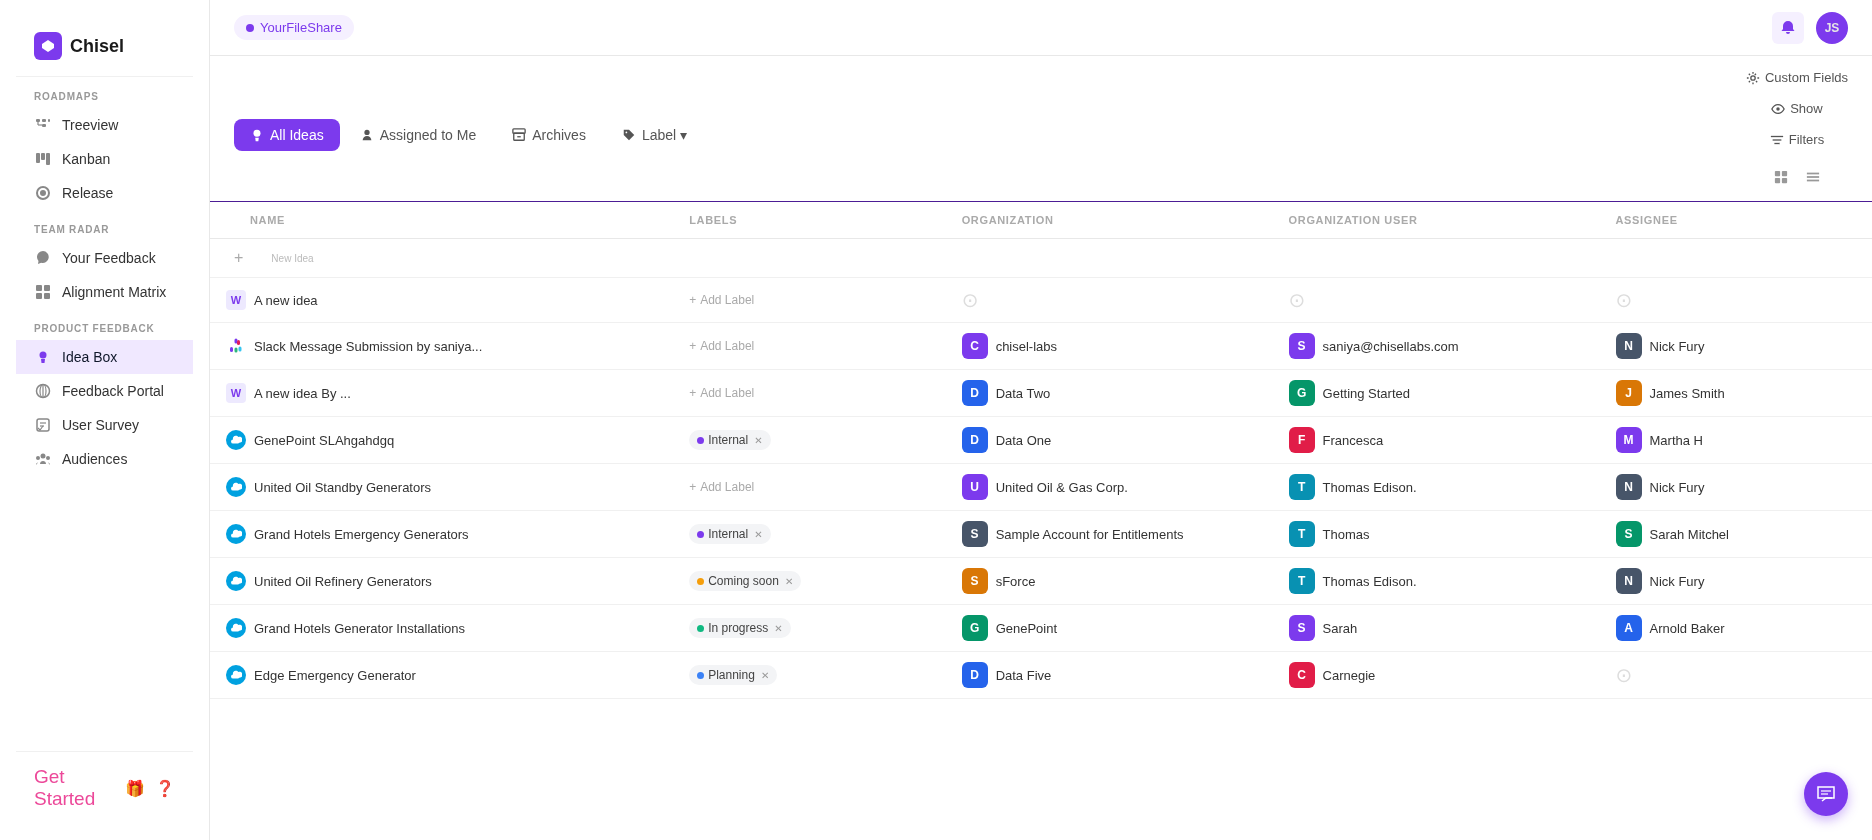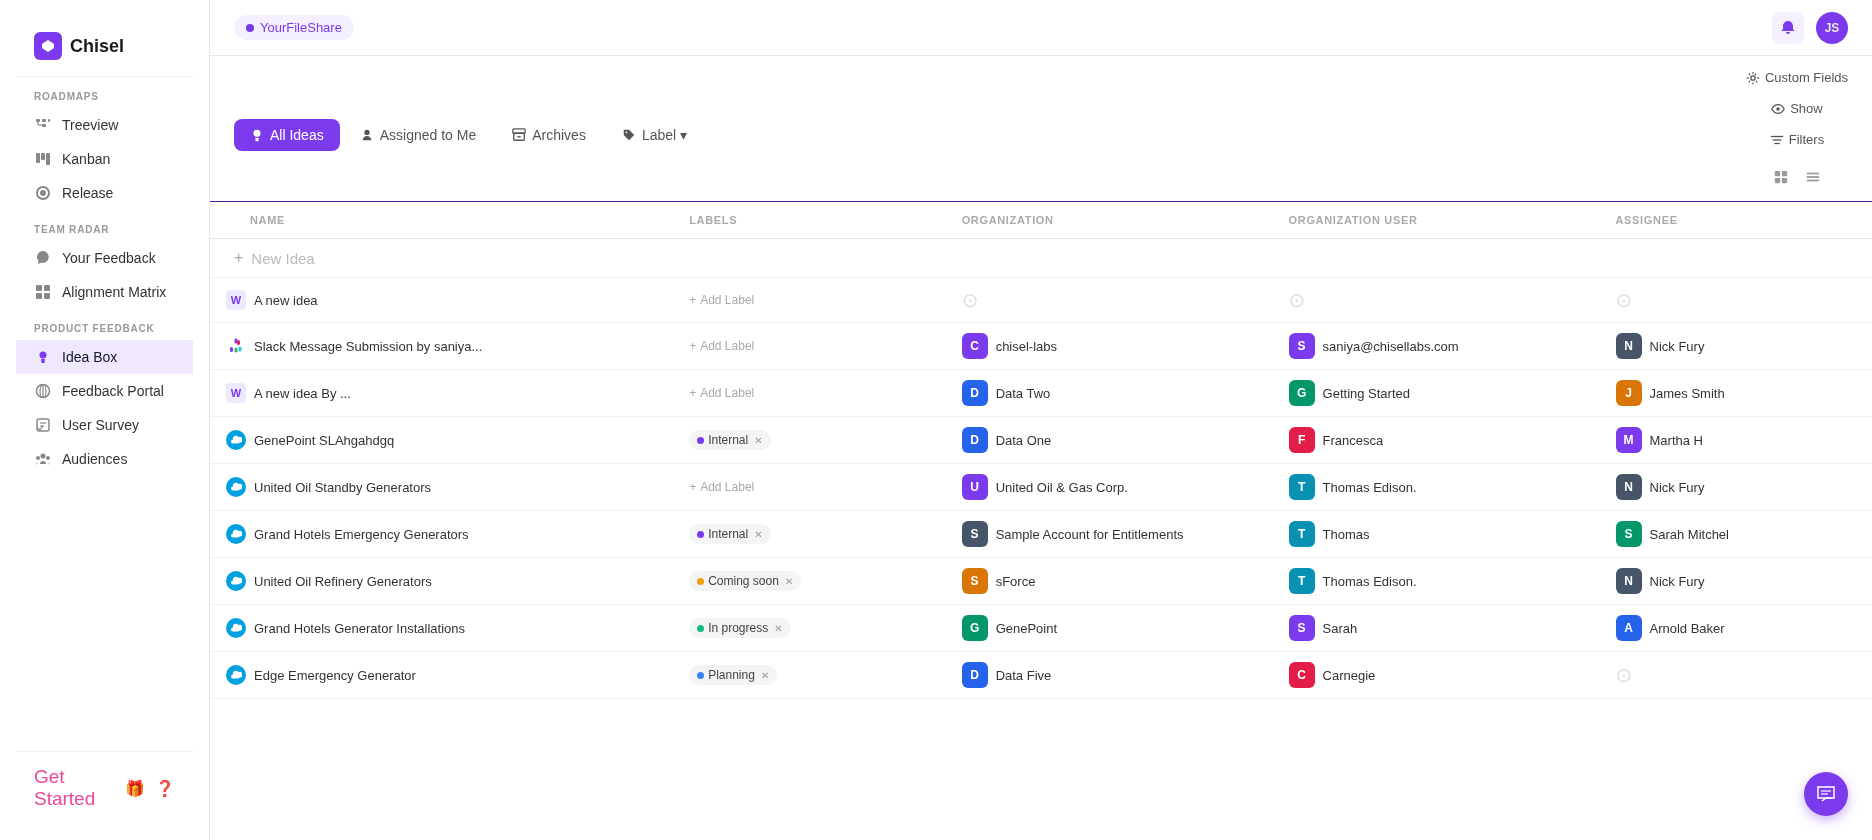--- a/index.html
+++ b/index.html
@@ -466,21 +466,21 @@
           <th class="col-org">ORGANIZATION</th>
           <th class="col-org-user">ORGANIZATION USER</th>
           <th class="col-assignee">ASSIGNEE</th>
         </tr>
       </thead>
       <tbody id="table-body">
       <tr class="new-idea-row">
   <td colspan="5">
     <div style="display:flex;align-items:center;gap:8px;padding-left:8px;">
       <span class="plus-icon" style="color:#aaa;font-size:16px;">+</span>
-      <span style="color:#bbb;font-size:15px;">New Idea</span>
+      <span style="color:#bbb;font-size:10px;margin-left:20px;">New Idea</span>
     </div>
   </td>
 </tr>
           <tr>
     <td class="col-name">
       <div class="name-cell">
         <div class="row-icon purple">W</div>
         <span>A new idea</span>
       </div>
     </td>

